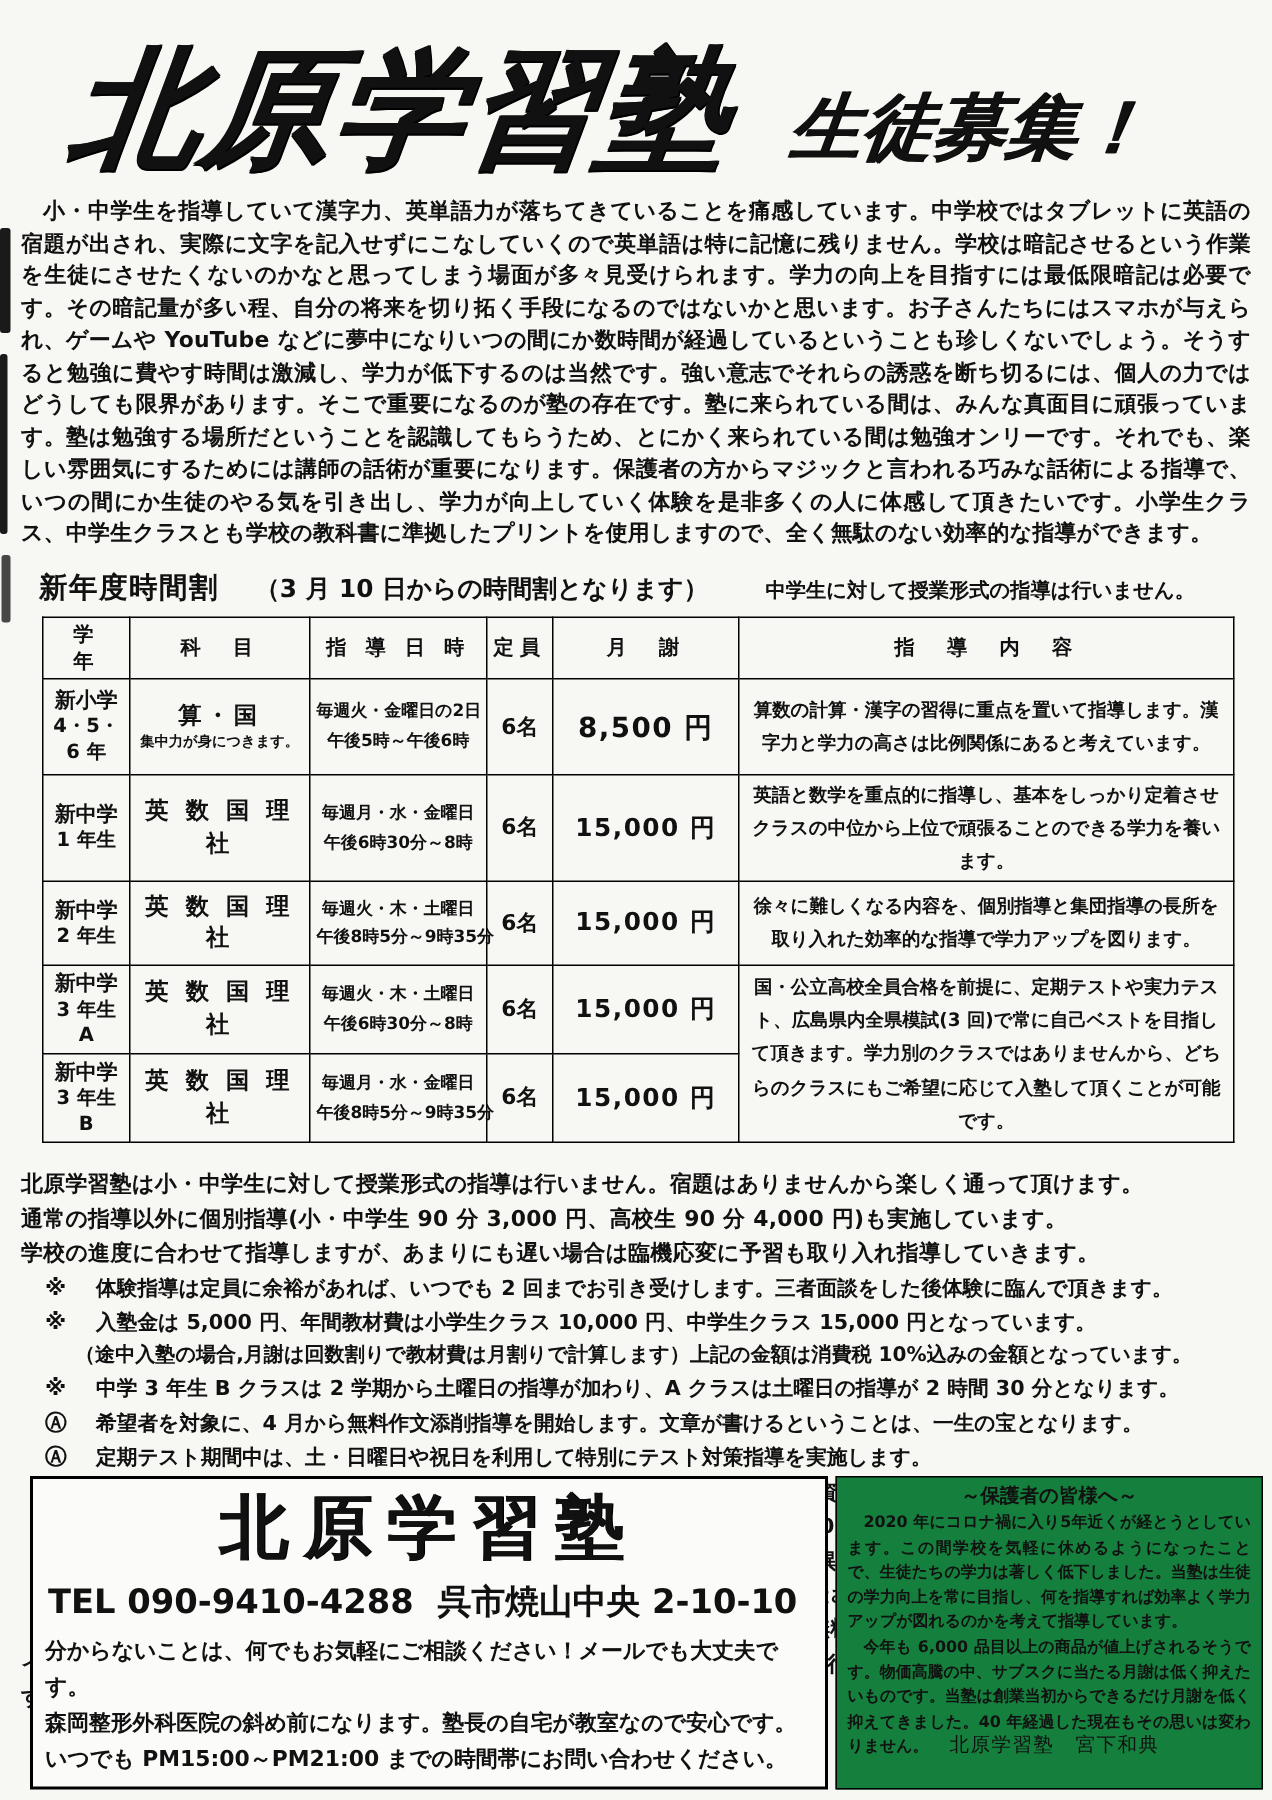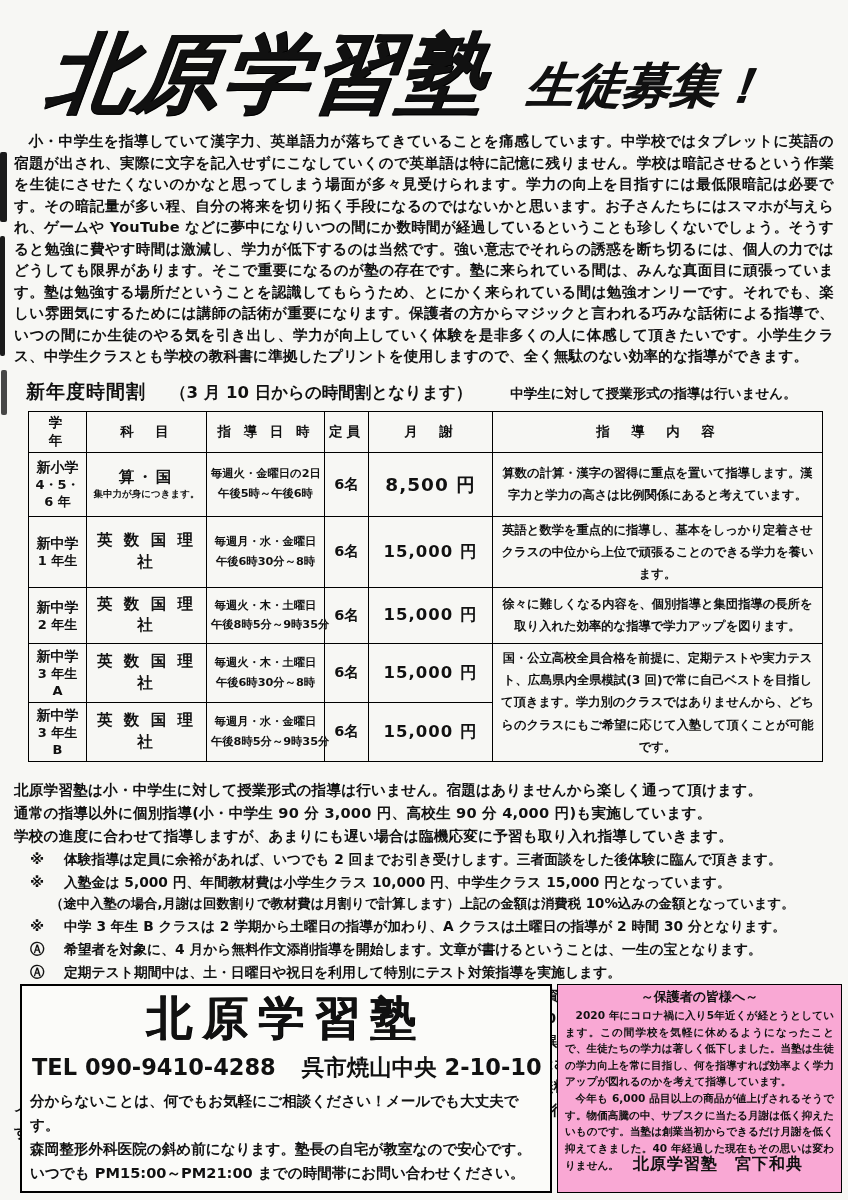--- a/index.html
+++ b/index.html
@@ -122,38 +122,38 @@
   .contact-box{
     width:532px;border:2px solid #000;background:#fbfbf9;
     padding:4px 8px 6px 8px;box-sizing:border-box;
   }
   .contact-name{
     text-align:center;font-size:46px;font-weight:900;
     letter-spacing:10px;line-height:1.25;
     text-shadow:.8px 0 0 #000;
   }
   .contact-telrow{
-    display:flex;gap:26px;align-items:baseline;justify-content:flex-start;
+    display:flex;gap:16px;align-items:baseline;justify-content:flex-start;
     font-size:22.5px;font-weight:900;white-space:nowrap;
     margin:4px 0 6px 2px;
   }
   .contact-line{font-size:14.6px;font-weight:800;line-height:24px;}
   .parents-box{
-    flex:1;border:1.6px solid #000;background:#f9a8d4;
+    flex:1;border:1.6px solid #000;background:#15803d;
     padding:3px 7px 4px 7px;box-sizing:border-box;
   }
   .parents-head{
     text-align:center;font-size:13px;font-weight:900;margin-bottom:1px;
   }
   .parents-body{
     font-size:10.6px;font-weight:600;line-height:16.6px;
     text-align:justify;text-indent:1em;margin:0;
   }
   .parents-sig{
-    font-size:16px;font-weight:700;padding-left:14px;
+    font-size:13px;font-weight:400;padding-left:14px;
     letter-spacing:1px;white-space:nowrap;
   }
 </style>
 </head>
 <body>
 
 <div class="page">
 
   <div class="artifact a1"></div>
   <div class="artifact a2"></div>

